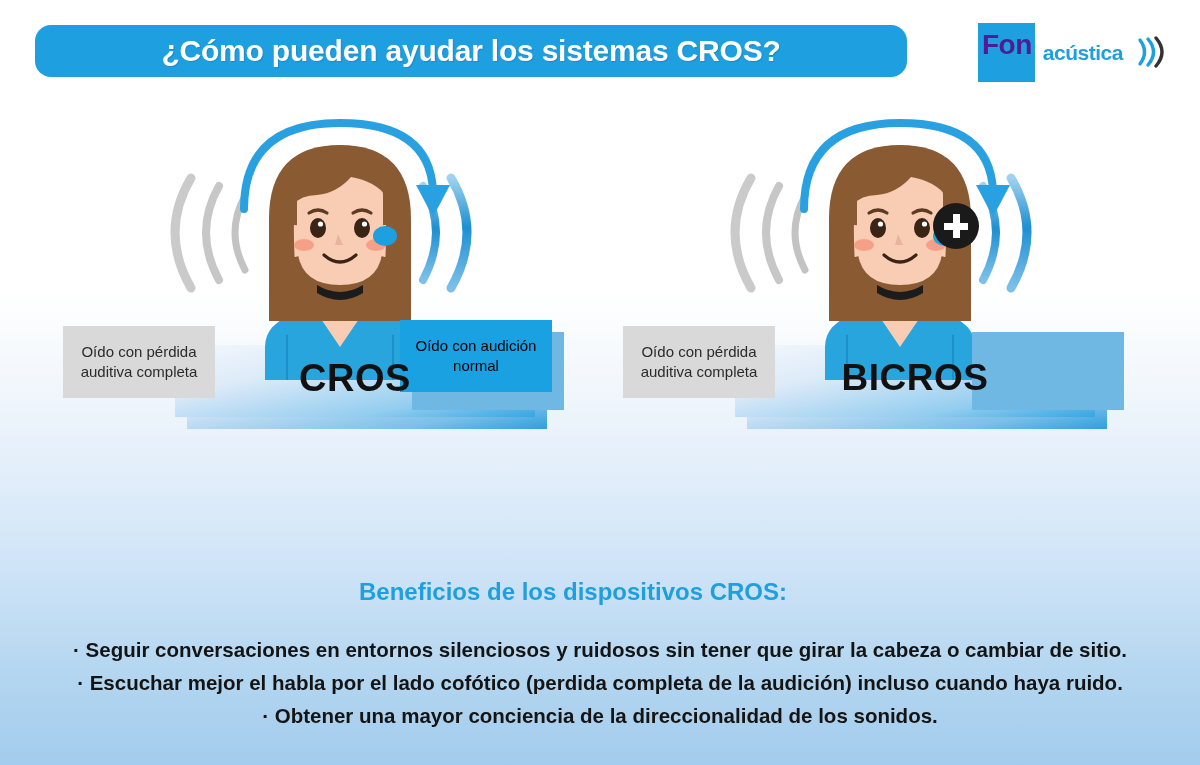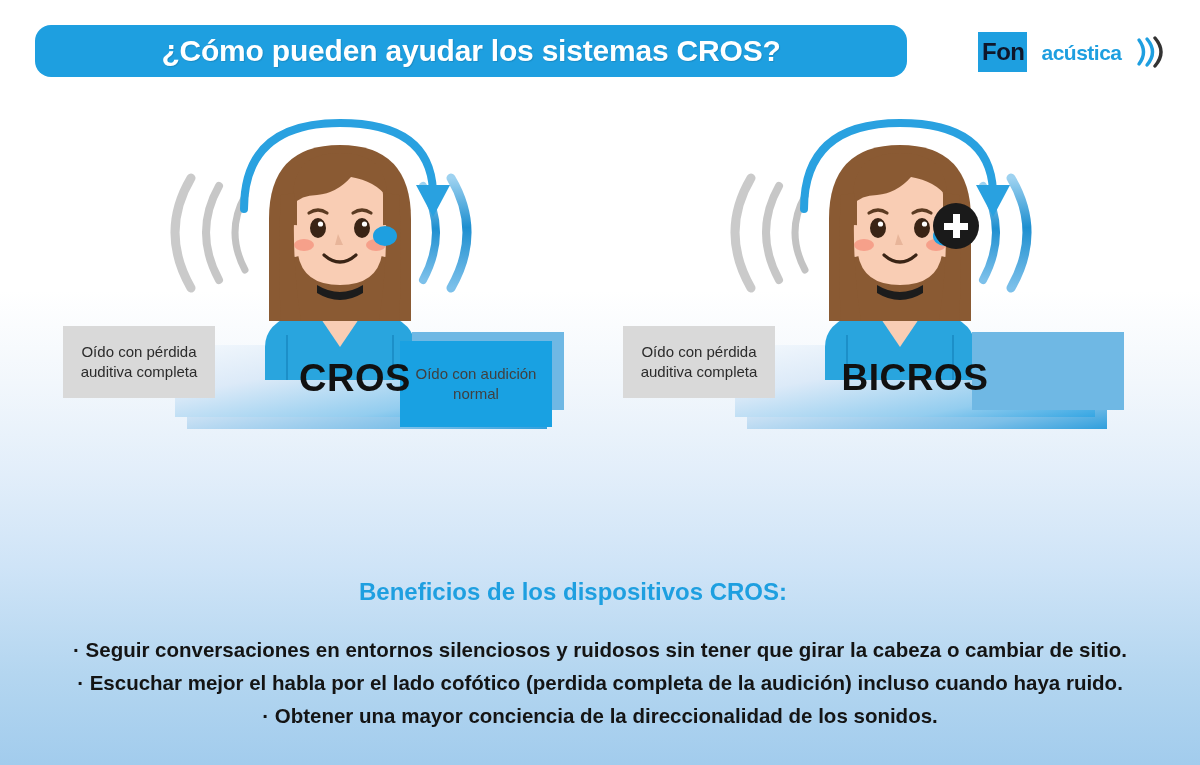--- a/index.html
+++ b/index.html
@@ -53,34 +53,35 @@
   #logo {
     position: absolute;
     left: 978px;
     top: 30px;
     display: flex;
     align-items: center;
     height: 44px;
   }
   #logo-mark {
     background: #1e9fe0;
-    color: #0f172a;
-    font-size: 24px;
-    font-weight: bold;
-    padding: 8px 3px 8px 4px;
+    color: #4c1d95;
+    font-size: 28px;
+    font-weight: bold;
+    padding: 8px 3px 23px 4px;
     line-height: 1;
     letter-spacing: -0.5px;
   }
   #logo-word {
     color: #1e9fe0;
     font-size: 21px;
     font-weight: bold;
     line-height: 1;
     letter-spacing: -0.5px;
-    padding-left: 14px;
+    padding-left: 1px;
+    margin-left: 7px;
   }
   #logo-waves {
     margin-left: 7px;
     display: flex;
     align-items: center;
   }
 
   
   .diagram {
     position: absolute;
@@ -175,26 +176,25 @@
     background: #d9d9d9;
     color: #2b2b2b;
     left: 8px;
     top: 221px;
     width: 152px;
     height: 72px;
     justify-content: center;
   }
   .label-blue {
     background: #19a1e2;
-    color: #404040;
+    color: #000000;
     left: 345px;
     top: 215px;
     width: 152px;
-    height: 86px;
-    margin-top: 21px;
+    height: 72px;
   }
   .label-blue-shadow {
     position: absolute;
     left: 357px;
     top: 227px;
     width: 152px;
     height: 78px;
     background: #6fb8e4;
     z-index: 4;
   }

